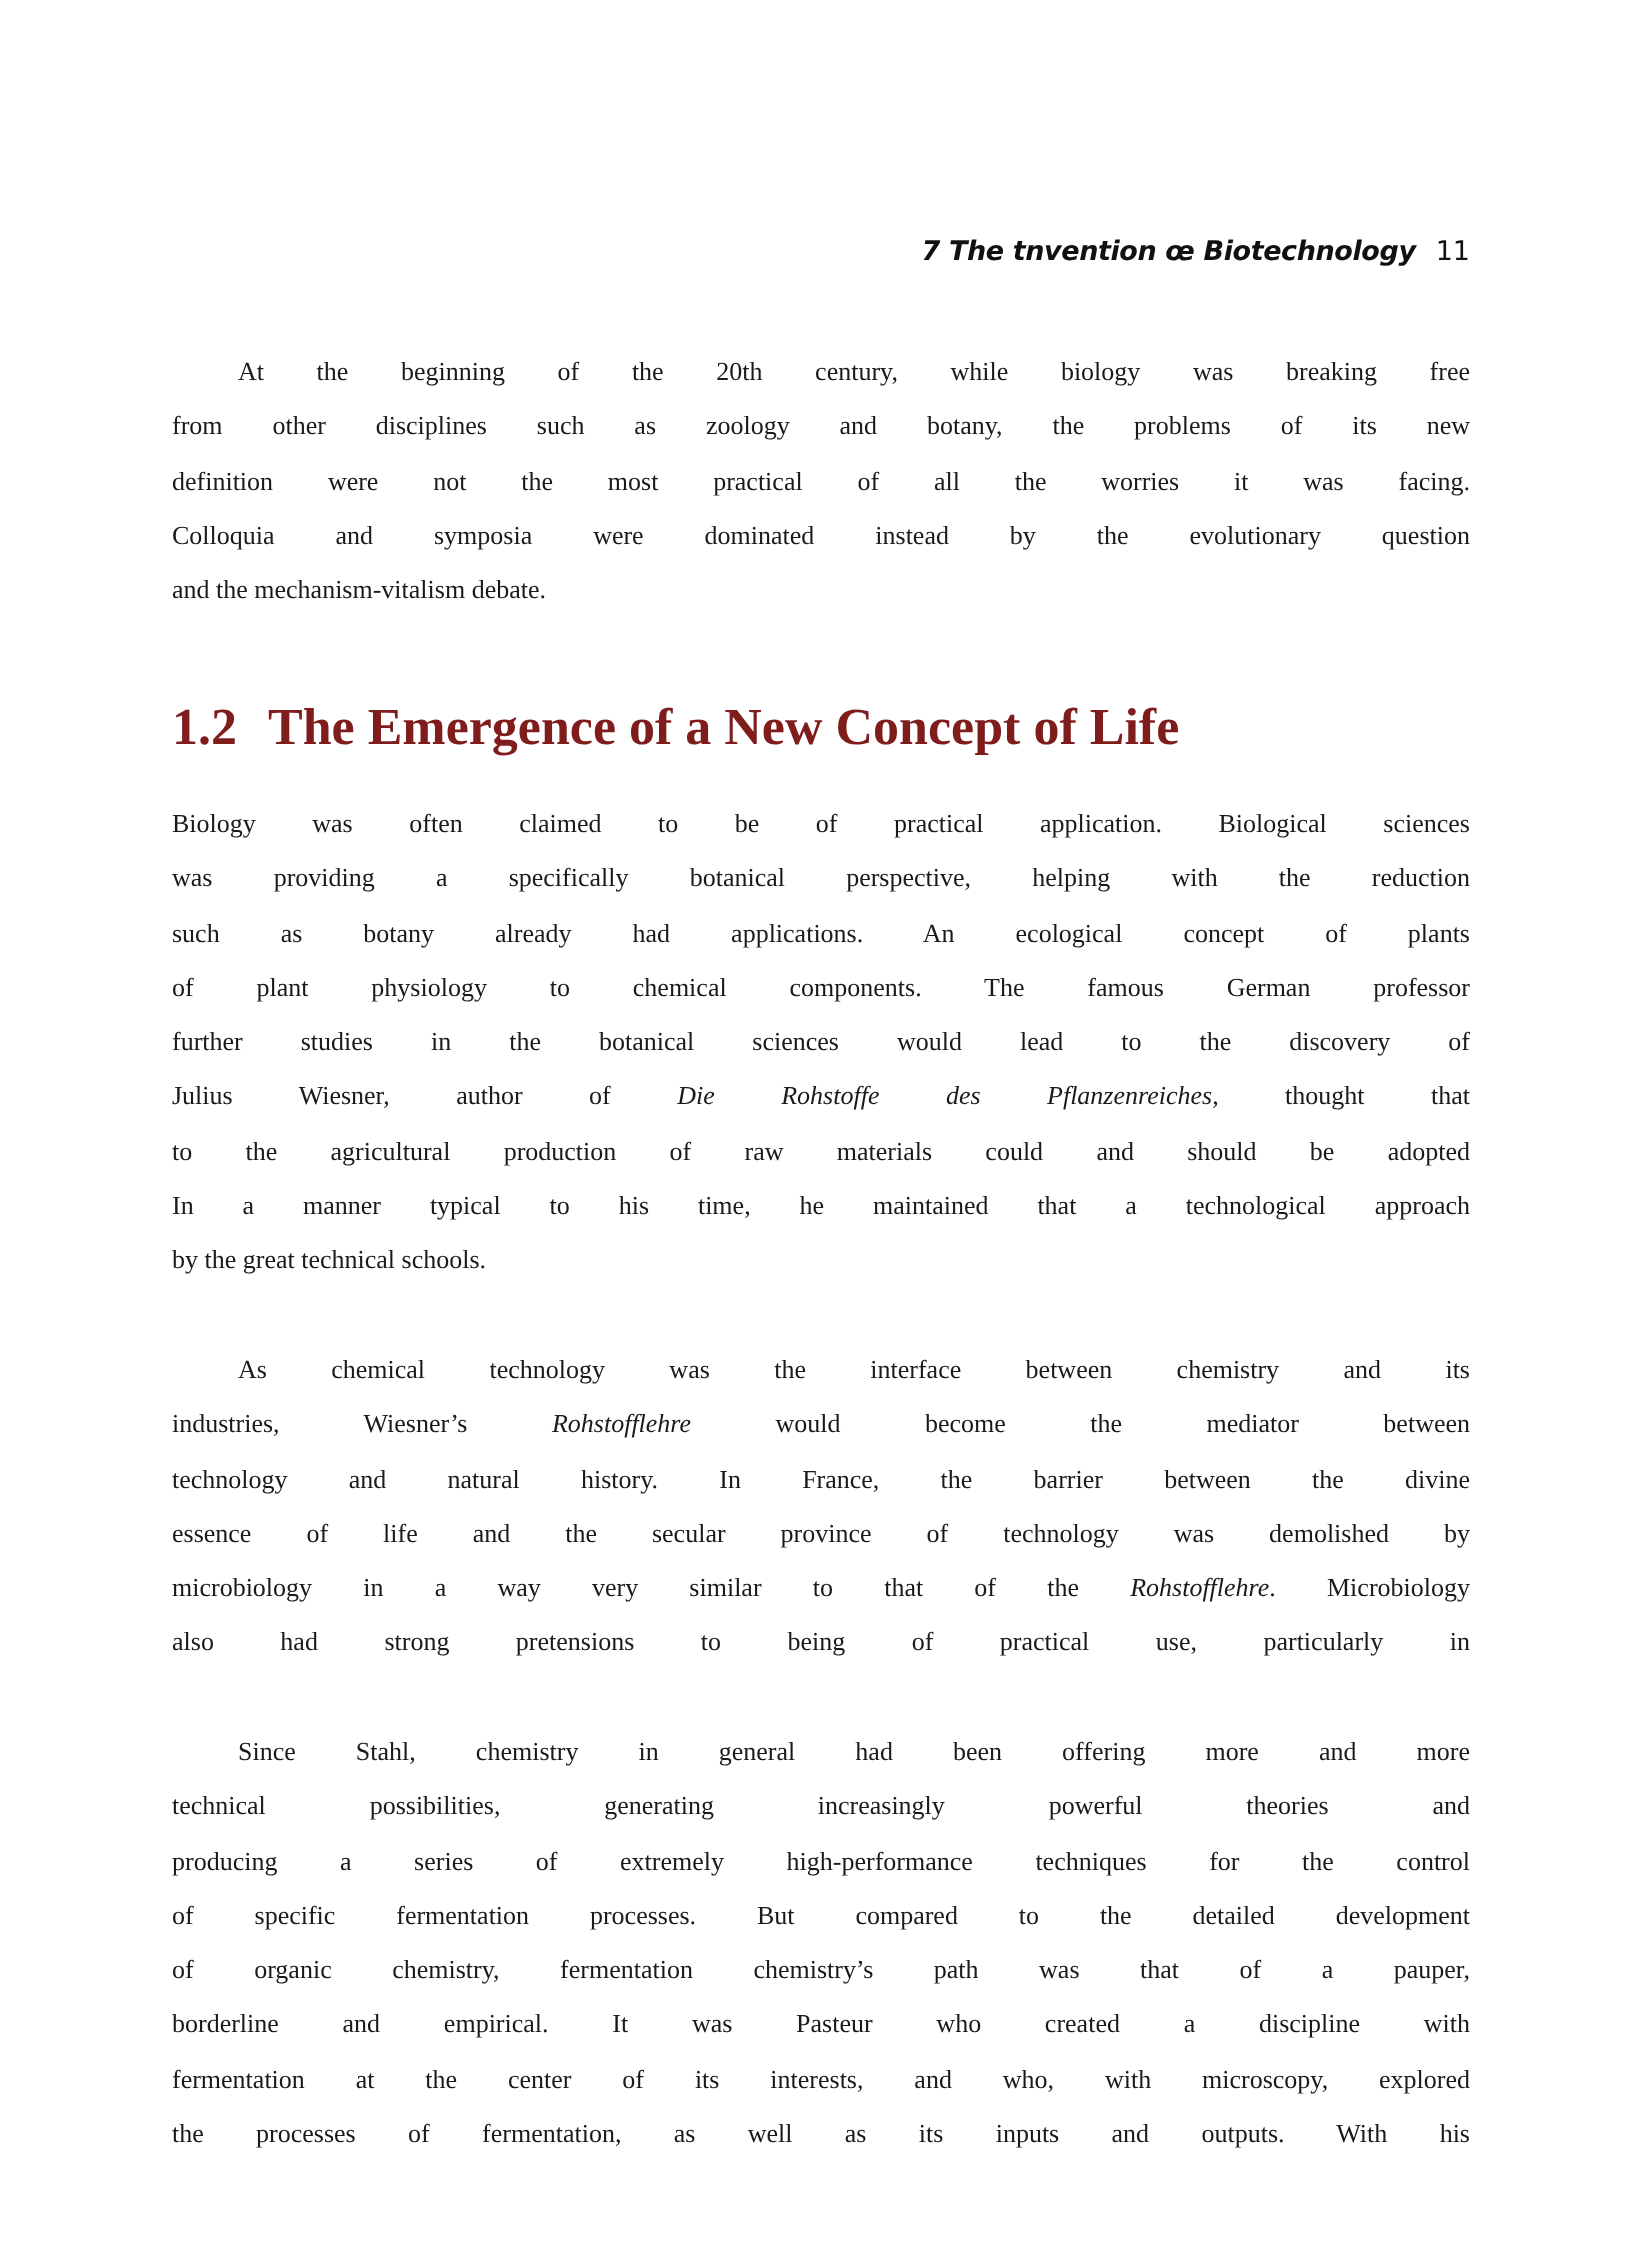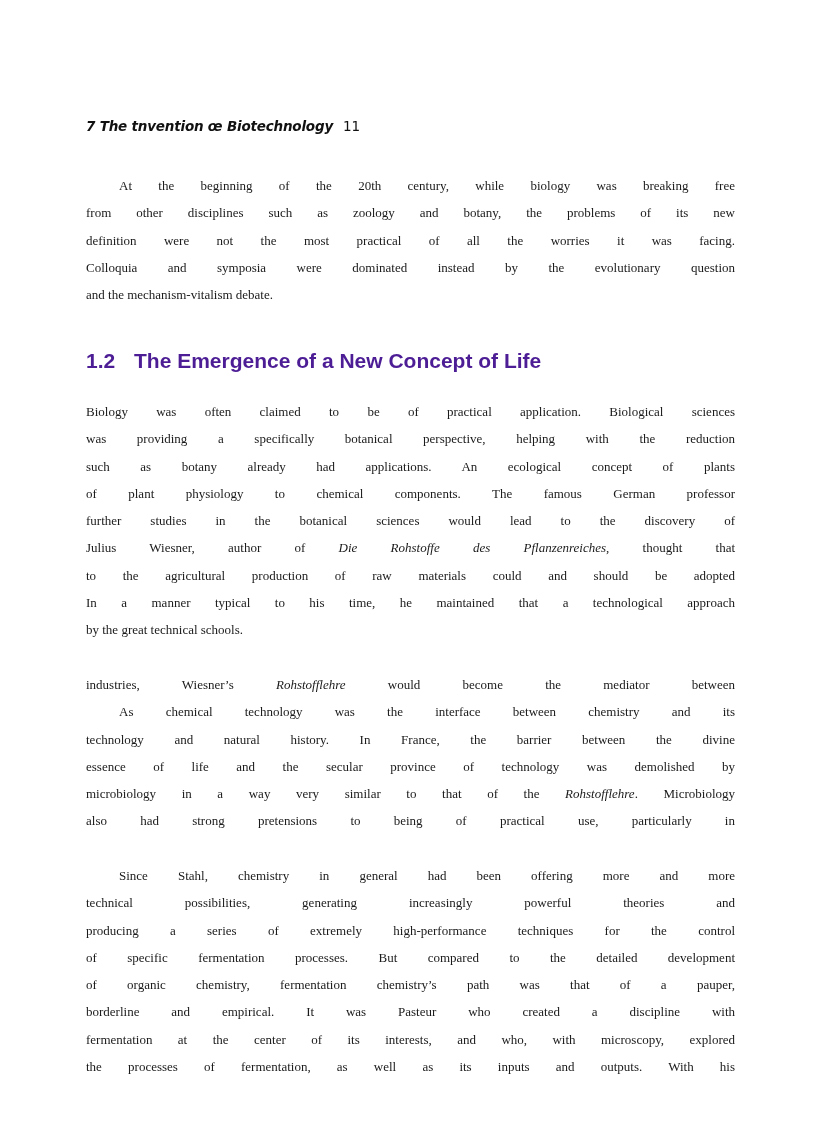--- a/index.html
+++ b/index.html
@@ -1,36 +1,36 @@
 <!DOCTYPE html>
 <html><head>
 <meta charset="utf-8">
 <style>
   html, body { margin: 0; padding: 0; background: #ffffff; }
   body { width: 816px; height: 1123px; position: relative; overflow: hidden; color: #1a1a1a; }
   .page { position: absolute; left: 0; top: 0; width: 816px; height: 1123px; }
   .running-header {
     position: absolute; left: 86px; width: 649px; top: 118px;
-    font-family: "DejaVu Sans", sans-serif; font-size: 13.5px; color: #111;
+    text-align: right; font-family: "DejaVu Sans", sans-serif; font-size: 13.5px; color: #111;
   }
   .running-header .rh-title { font-style: italic; font-weight: bold; letter-spacing: -0.2px; }
   .running-header .rh-page { margin-left: 10px; font-weight: normal; font-style: normal; }
   .body-block {
     position: absolute; left: 86px; width: 649px;
     font-family: "Liberation Serif", serif; font-size: 13px; line-height: 27.3px; color: #1a1a1a;
   }
   .line {
     display: block; height: 27.3px; white-space: nowrap;
     text-align: justify; text-align-last: justify;
   }
   .line.last { text-align-last: left; }
   .line.indent { padding-left: 33px; }
   .section-heading {
     position: absolute; left: 86px; top: 349px; width: 649px;
-    font-family: Liberation Sans, sans-serif; font-weight: bold; font-size: 21px; color: #4c1d95;
+    font-family: Liberation Serif, serif; font-weight: bold; font-size: 26px; color: #7f1d1d;
   }
   .section-heading .num { display: inline-block; width: 48px; }
   em { font-style: italic; }
 </style>
 </head>
 <body>
 
 <div class="page">
 
   <div class="running-header">
@@ -55,22 +55,22 @@
     <span class="line">such as botany already had applications. An ecological concept of plants</span>
     <span class="line">of plant physiology to chemical components. The famous German professor</span>
     <span class="line">further studies in the botanical sciences would lead to the discovery of</span>
     <span class="line"><span>Julius Wiesner, author of </span><em>Die Rohstoffe des Pflanzenreiches</em><span>, thought that</span></span>
     <span class="line">to the agricultural production of raw materials could and should be adopted</span>
     <span class="line">In a manner typical to his time, he maintained that a technological approach</span>
     <span class="line last">by the great technical schools.</span>
   </div>
 
   <div class="body-block" style="top:671px;">
+    <span class="line indent">As chemical technology was the interface between chemistry and its</span>
     <span class="line"><span>industries, Wiesner’s </span><em>Rohstofflehre</em><span> would become the mediator between</span></span>
-    <span class="line indent">As chemical technology was the interface between chemistry and its</span>
     <span class="line">technology and natural history. In France, the barrier between the divine</span>
     <span class="line">essence of life and the secular province of technology was demolished by</span>
     <span class="line"><span>microbiology in a way very similar to that of the </span><em>Rohstofflehre</em><span>. Microbiology</span></span>
     <span class="line">also had strong pretensions to being of practical use, particularly in</span>
   </div>
 
   <div class="body-block" style="top:862px;">
     <span class="line indent">Since Stahl, chemistry in general had been offering more and more</span>
     <span class="line">technical possibilities, generating increasingly powerful theories and</span>
     <span class="line">producing a series of extremely high-performance techniques for the control</span>

